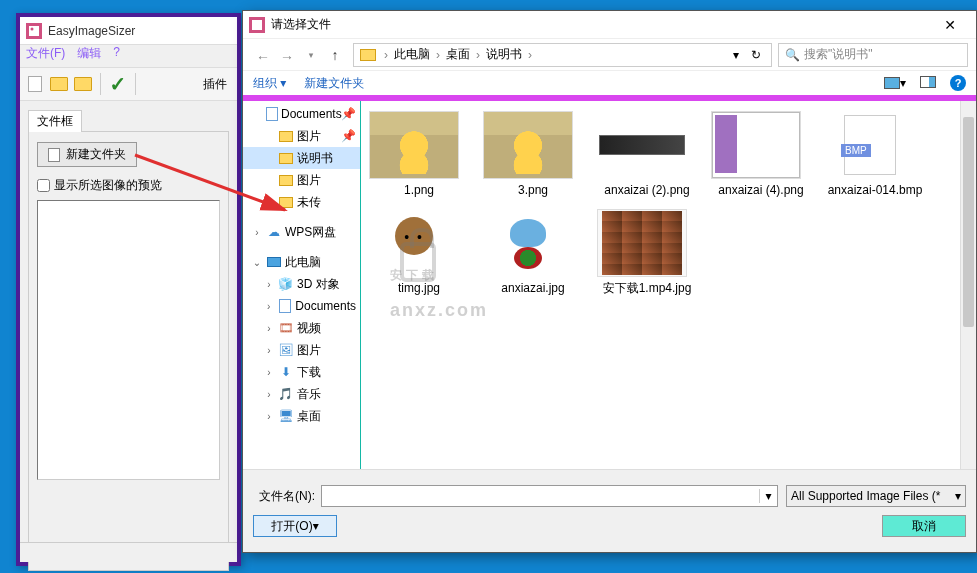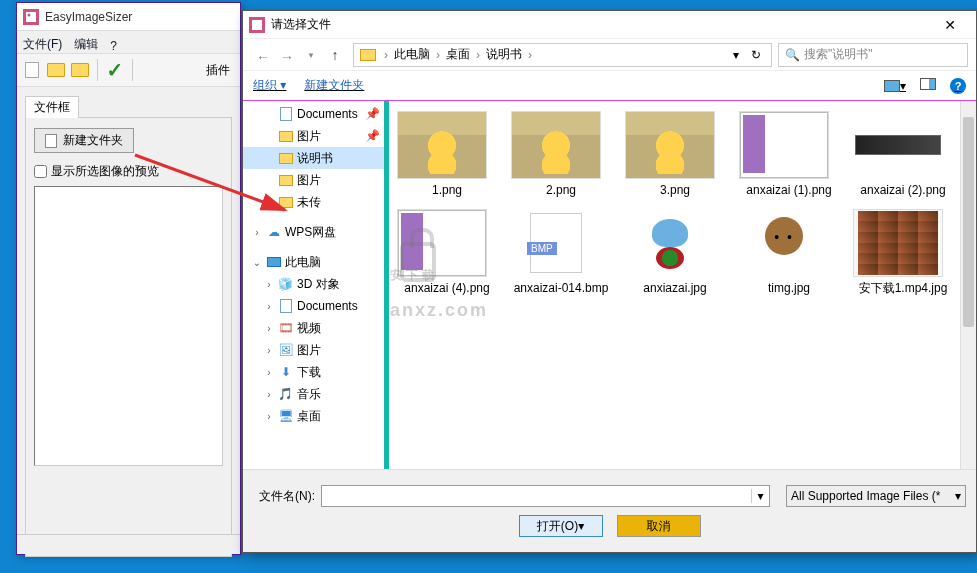--- a/index.html
+++ b/index.html
@@ -1,23 +1,23 @@
 <!DOCTYPE html>
 <html><head>
 <meta charset="utf-8">
 <style>
 * { box-sizing: border-box; margin: 0; padding: 0; font-family: "Microsoft YaHei", "Segoe UI", sans-serif; font-size: 12px; }
 body { background: #1084d0; width: 977px; height: 573px; position: relative; overflow: hidden; }
 
 
-.main-win { position: absolute; left: 16px; top: 2px; width: 225px; height: 553px; background: #f0f0f0; border: 1px solid #4c1d95; box-shadow: 2px 2px 8px rgba(0,0,0,.3); }
+.main-win { position: absolute; left: 16px; top: 13px; width: 225px; height: 553px; background: #f0f0f0; border: 4px solid #4c1d95; box-shadow: 2px 2px 8px rgba(0,0,0,.3); }
 .titlebar { height: 28px; background: #fff; display: flex; align-items: center; padding: 0 6px; border-bottom: 1px solid #ddd; }
 .titlebar .app-icon { width: 16px; height: 16px; margin-right: 6px; }
 .titlebar .title { flex: 1; color: #333; }
-.menubar { height: 22px; display: flex; align-items: flex-end; padding: 0 6px; color: #0f172a; }
+.menubar { height: 22px; display: flex; align-items: flex-start; padding: 0 6px; color: #8b5cf6; }
 .menubar span { margin-right: 12px; }
 .toolbar { height: 34px; display: flex; align-items: center; padding: 0 4px; border-top: 1px solid #ddd; border-bottom: 1px solid #ddd; background: #f5f5f5; gap: 2px; }
 .toolbar .tbtn { width: 22px; height: 22px; display: flex; align-items: center; justify-content: center; }
 .toolbar .folder-ico { width: 18px; height: 14px; background: #ffd966; border: 1px solid #d4a017; border-radius: 1px; }
 .toolbar .check { color: #2a8a2a; font-size: 20px; font-weight: bold; }
 .toolbar .plugin { margin-left: auto; padding: 2px 6px; }
 .content { padding: 8px; }
 .tab-label { background: #fff; border: 1px solid #ccc; padding: 2px 8px; display: inline-block; border-bottom: none; position: relative; top: 1px; }
 .tab-body { border: 1px solid #ccc; padding: 10px 8px; background: #f0f0f0; min-height: 440px;}
 .add-btn { display: inline-flex; align-items: center; border: 1px solid #999; background: #e8e8e8; padding: 3px 10px; margin-bottom: 10px; }
@@ -35,27 +35,27 @@
 .dlg-title .close { width: 40px; text-align: center; font-size: 14px; }
 .navbar { height: 32px; display: flex; align-items: center; padding: 0 8px; border-bottom: 1px solid #eee; }
 .navbar .navbtn { width: 24px; height: 24px; display: flex; align-items: center; justify-content: center; color: #888; font-size: 14px; }
 .navbar .navbtn.active { color: #333; }
 .navbar .path { flex: 1; border: 1px solid #ccc; height: 24px; display: flex; align-items: center; padding: 0 6px; margin: 0 6px; }
 .navbar .path .folder-ico { width: 16px; height: 12px; background: #ffd966; border: 1px solid #d4a017; margin-right: 4px; }
 .navbar .path span { padding: 0 2px; }
 .navbar .path .sep { color: #888; margin: 0 2px; }
 .navbar .search { width: 190px; border: 1px solid #ccc; height: 24px; display: flex; align-items: center; padding: 0 6px; color: #888; }
 .navbar .search .ico { margin-right: 4px; }
-.cmdbar { height: 30px; display: flex; align-items: center; padding: 0 10px; border-bottom: 1px solid #d946ef; text-decoration: underline; }
+.cmdbar { height: 30px; display: flex; align-items: center; padding: 0 10px; border-bottom: 6px solid #d946ef; }
 .cmdbar .cmd { color: #1e63c0; margin-right: 18px; cursor: pointer; }
 .cmdbar .right { margin-left: auto; display: flex; align-items: center; gap: 14px; }
 .cmdbar .help { width: 16px; height: 16px; border-radius: 50%; background: #0078d7; color: #fff; display: flex; align-items: center; justify-content: center; font-size: 11px; font-weight: bold; }
 
 .dlg-body { flex: 1; display: flex; overflow: hidden; }
-.tree { width: 146px; border-right: 5px solid #14b8a6; overflow: hidden; padding: 2px 0; }
+.tree { width: 118px; border-right: 1px solid #14b8a6; overflow: hidden; padding: 2px 0; }
 .tree-item { display: flex; align-items: center; height: 22px; padding: 0 4px; white-space: nowrap; }
 .tree-item.selected { background: #cce5ff; }
 .tree-item .exp { width: 12px; text-align: center; color: #666; font-size: 10px; }
 .tree-item .ico { width: 16px; height: 16px; margin: 0 3px; display: flex; align-items: center; justify-content: center; }
 .tree-item .folder { width: 14px; height: 11px; background: #ffd966; border: 1px solid #d4a017; }
 .tree-item .thispc { width: 14px; height: 10px; background: #4aa3e0; border: 1px solid #2070b0; }
 .tree-item .pin { color: #888; margin-left: auto; }
 .tree-item.l1 { padding-left: 8px; }
 .tree-item.l2 { padding-left: 20px; }
 
@@ -65,23 +65,23 @@
 .thumb { width: 90px; height: 68px; border: 1px solid #ddd; background: #f8f8f8; display: flex; align-items: center; justify-content: center; overflow: hidden; position: relative; }
 .fname { margin-top: 4px; line-height: 1.3; word-break: break-all; max-width: 100px; }
 .scrollbar { position: absolute; right: 0; top: 0; bottom: 0; width: 16px; background: #f0f0f0; border-left: 1px solid #ddd; }
 .scrollbar .thumb-s { position: absolute; left: 2px; right: 2px; top: 16px; height: 210px; background: #c8c8c8; border-radius: 2px; }
 
 .dlg-footer { border-top: 1px solid #ddd; padding: 15px 10px; background: #f0f0f0; }
 .name-row { display: flex; align-items: center; margin-bottom: 8px; }
 .name-row label { width: 62px; text-align: right; margin-right: 6px; }
 .name-row .combo { flex: 1; height: 22px; border: 1px solid #999; background: #fff; display: flex; align-items: center; }
 .name-row .combo .dd { width: 18px; text-align: center; border-left: 1px solid #ccc; margin-left: auto; }
-.name-row .filter { width: 180px; margin-left: 16px; height: 22px; border: 1px solid #999; background: #eee; display: flex; align-items: center; padding: 0 4px; }
-.btn-row { display: flex; justify-content: center; gap: 14px; }
-.btn { width: 84px; height: 22px; border: 1px solid #999; background: #eab308; display: flex; align-items: center; justify-content: center; }
+.name-row .filter { width: 180px; margin-left: 8px; height: 22px; border: 1px solid #999; background: #eee; display: flex; align-items: center; padding: 0 4px; }
+.btn-row { display: flex; justify-content: space-between; gap: 14px; }
+.btn { width: 84px; height: 22px; border: 1px solid #999; background: #5eead4; display: flex; align-items: center; justify-content: center; }
 .btn.primary { border: 1px solid #3a8ad0; background: #e0eefb; }
 
 
 .cat-wall { width: 100%; height: 100%; background: linear-gradient(#d0c088 0 35%, #bfae7a 35% 100%); position: relative; }
 .cat-wall::after { content: ""; position: absolute; left: 50%; bottom: 4px; width: 40px; height: 44px; margin-left: -20px; background: radial-gradient(circle at 50% 35%, #ffd24d 0 40%, transparent 41%), radial-gradient(circle at 50% 80%, #ffd24d 0 35%, transparent 36%); }
 .dark-box { width: 100%; height: 100%; background: #000; }
 .explorer-thumb { width: 100%; height: 100%; background: #fff; border: 1px solid #bbb; position: relative; }
 .explorer-thumb::before { content:""; position:absolute; left: 2px; top: 2px; width: 22px; height: 90%; background: linear-gradient(#a070c0, #a070c0); }
 .taskbar-thumb { width: 86px; height: 20px; background: linear-gradient(90deg,#222,#444); border: 1px solid #666; }
 .doc-thumb { width: 60px; height: 66px; background: #fff; border: 1px solid #ccc; padding: 4px; }
@@ -297,33 +297,21 @@
           <div class="file-item">
             <div class="thumb">
               <div class="cat-wall"></div>
             </div>
             <div class="fname">1.png</div>
           </div>
           <div class="file-item">
             <div class="thumb">
               <div class="cat-wall"></div>
             </div>
-            <div class="fname">2.png</div>
-          </div>
-          <div class="file-item">
-            <div class="thumb">
-              <div class="cat-wall"></div>
-            </div>
             <div class="fname">3.png</div>
-          </div>
-          <div class="file-item">
-            <div class="thumb">
-              <div class="explorer-thumb"></div>
-            </div>
-            <div class="fname">anxaizai (1).png</div>
           </div>
           <div class="file-item">
             <div class="thumb" style="border: none; background: transparent;">
               <div class="taskbar-thumb"></div>
             </div>
             <div class="fname">anxaizai (2).png</div>
           </div>
           <div class="file-item">
             <div class="thumb">
               <div class="explorer-thumb"></div>
@@ -333,29 +321,29 @@
           <div class="file-item">
             <div class="thumb" style="border: none; background: transparent;">
               <div class="bmp-thumb">
                 <div class="tag">BMP</div>
               </div>
             </div>
             <div class="fname">anxaizai-014.bmp</div>
           </div>
           <div class="file-item">
             <div class="thumb" style="border: none; background: transparent;">
+              <div class="dog-thumb"></div>
+            </div>
+            <div class="fname">timg.jpg</div>
+          </div>
+          <div class="file-item">
+            <div class="thumb" style="border: none; background: transparent;">
               <div class="blue-girl"></div>
             </div>
             <div class="fname">anxiazai.jpg</div>
-          </div>
-          <div class="file-item">
-            <div class="thumb" style="border: none; background: transparent;">
-              <div class="dog-thumb"></div>
-            </div>
-            <div class="fname">timg.jpg</div>
           </div>
           <div class="file-item">
             <div class="thumb">
               <div class="grid-thumb">
                 <div></div>
                 <div></div>
                 <div></div>
                 <div></div>
                 <div></div>
                 <div></div>

